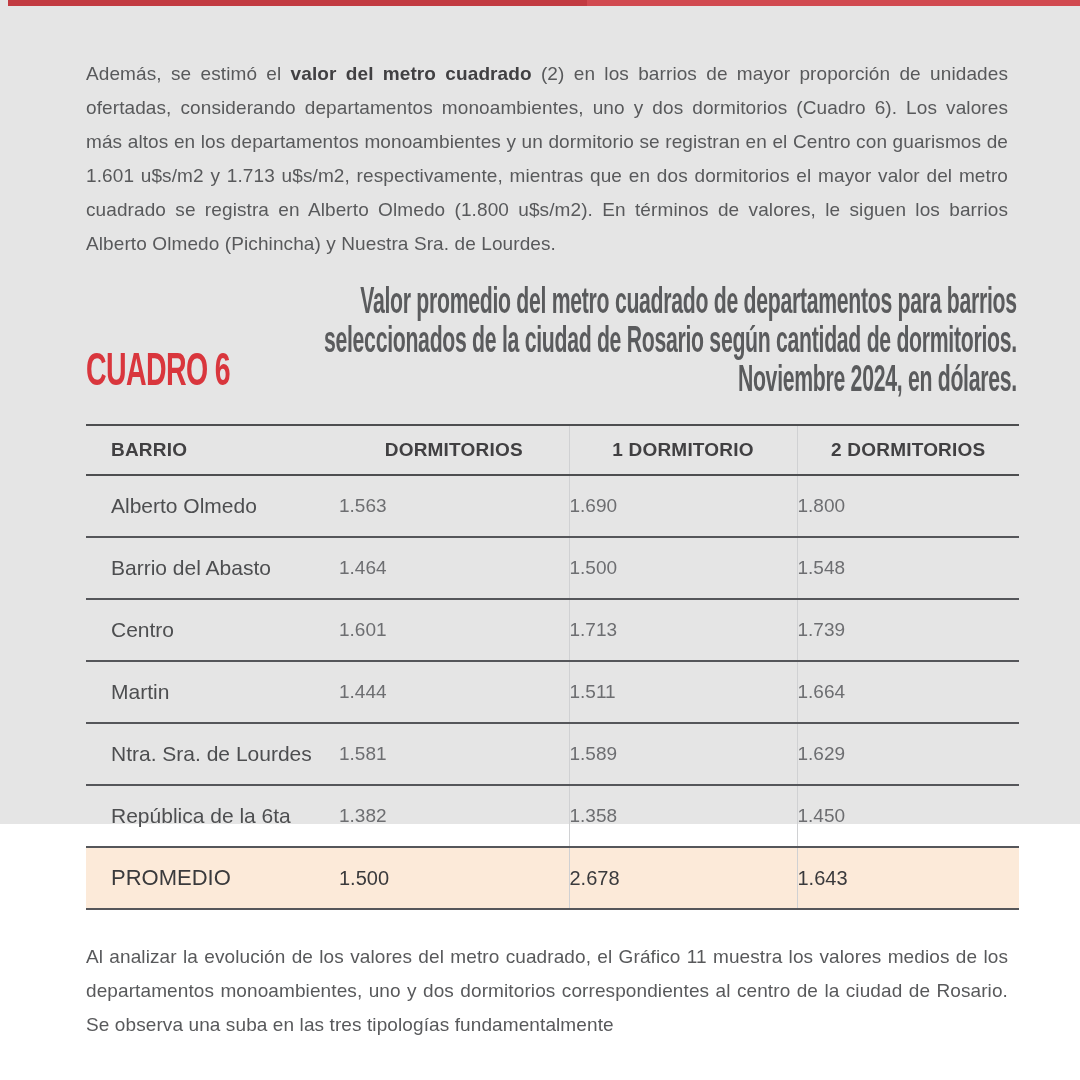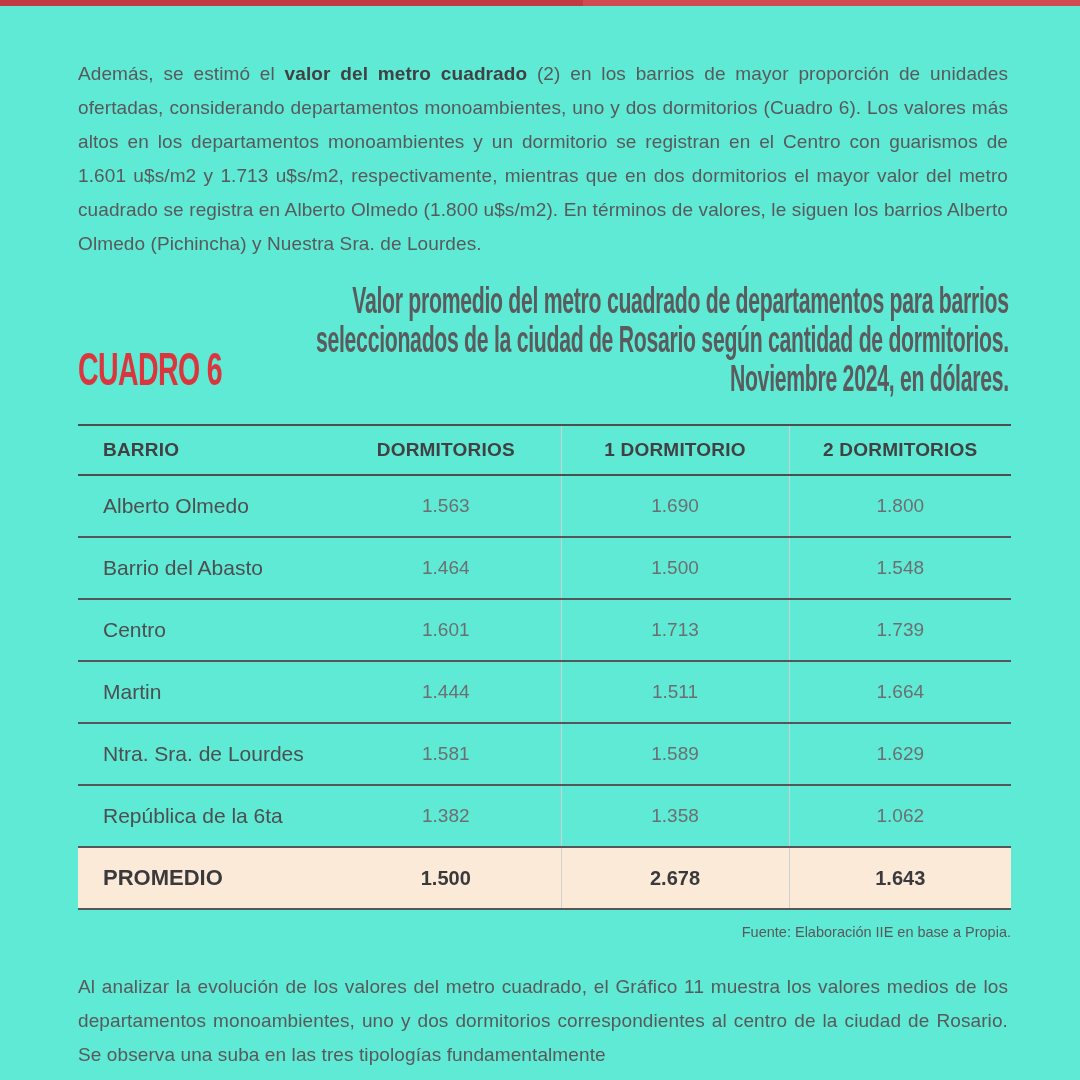--- a/index.html
+++ b/index.html
@@ -2,21 +2,21 @@
 <html><head>
 <meta charset="utf-8">
 <style>
   * { box-sizing: border-box; margin: 0; padding: 0; }
   html, body {
     width: 1080px; height: 1080px;
     margin: 0; overflow: hidden;
     background: #ffffff;
     font-family: "Liberation Sans", sans-serif;
   }
-  .page { width: 1080px; height: 1080px; position: relative; background: #5eead4; }
+  .page { width: 1080px; height: 824px; position: relative; background: #e5e5e5; padding-left: 8px; }
 
   .top-bar {
     width: 100%; height: 6px;
     background: linear-gradient(to right, #c23b41 0%, #c23b41 54%, #d14a50 54%, #d14a50 100%);
   }
 
   .content { padding: 0 72px 0 78px; }
 
   .para {
     margin-top: 51px;
@@ -92,37 +92,37 @@
     text-align: center;
     border-bottom: 2px solid #4d4e50;
     letter-spacing: 0.2px;
   }
   .cuadro-table th:first-child { text-align: left; padding-left: 25px; }
 
   .cuadro-table td {
     height: 62px;
     font-size: 19px;
     color: #6d6e71;
-    text-align: center;
+    text-align: left;
     border-bottom: 2px solid #55565a;
   }
   .cuadro-table td:first-child {
     text-align: left;
     padding-left: 25px;
     font-size: 21px;
     color: #4d4e50;
   }
   .cuadro-table th:nth-child(3), .cuadro-table th:nth-child(4),
   .cuadro-table td:nth-child(3), .cuadro-table td:nth-child(4) {
     border-left: 1.5px solid #d0d1d3;
   }
 
   tr.promedio-row td {
     background: #fcead9;
-    font-weight: bold;
+    font-weight: normal;
     color: #3a3a3c;
     font-size: 20px;
     margin-top: 24px;
   }
   tr.promedio-row td:first-child { font-size: 22px; color: #3a3a3c; }
 
   .fuente {
     width: 933px;
     margin-top: 14px;
     text-align: right;
@@ -193,29 +193,28 @@
         <tr>
           <td>Ntra. Sra. de Lourdes</td>
           <td>1.581</td>
           <td>1.589</td>
           <td>1.629</td>
         </tr>
         <tr>
           <td>República de la 6ta</td>
           <td>1.382</td>
           <td>1.358</td>
-          <td>1.062</td>
+          <td>1.450</td>
         </tr>
         <tr class="promedio-row">
           <td>PROMEDIO</td>
           <td>1.500</td>
           <td>2.678</td>
           <td>1.643</td>
         </tr>
       </tbody>
     </table>
 
-    <div class="fuente">Fuente: Elaboración IIE en base a Propia.</div>
 
     <p class="para closing">Al analizar la evolución de los valores del metro cuadrado, el Gráfico 11 muestra los valores medios de los departamentos monoambientes, uno y dos dormitorios correspondientes al centro de la ciudad de Rosario. Se observa una suba en las tres tipologías fundamentalmente</p>
 
   </div>
 </div>
 
 </body></html>

